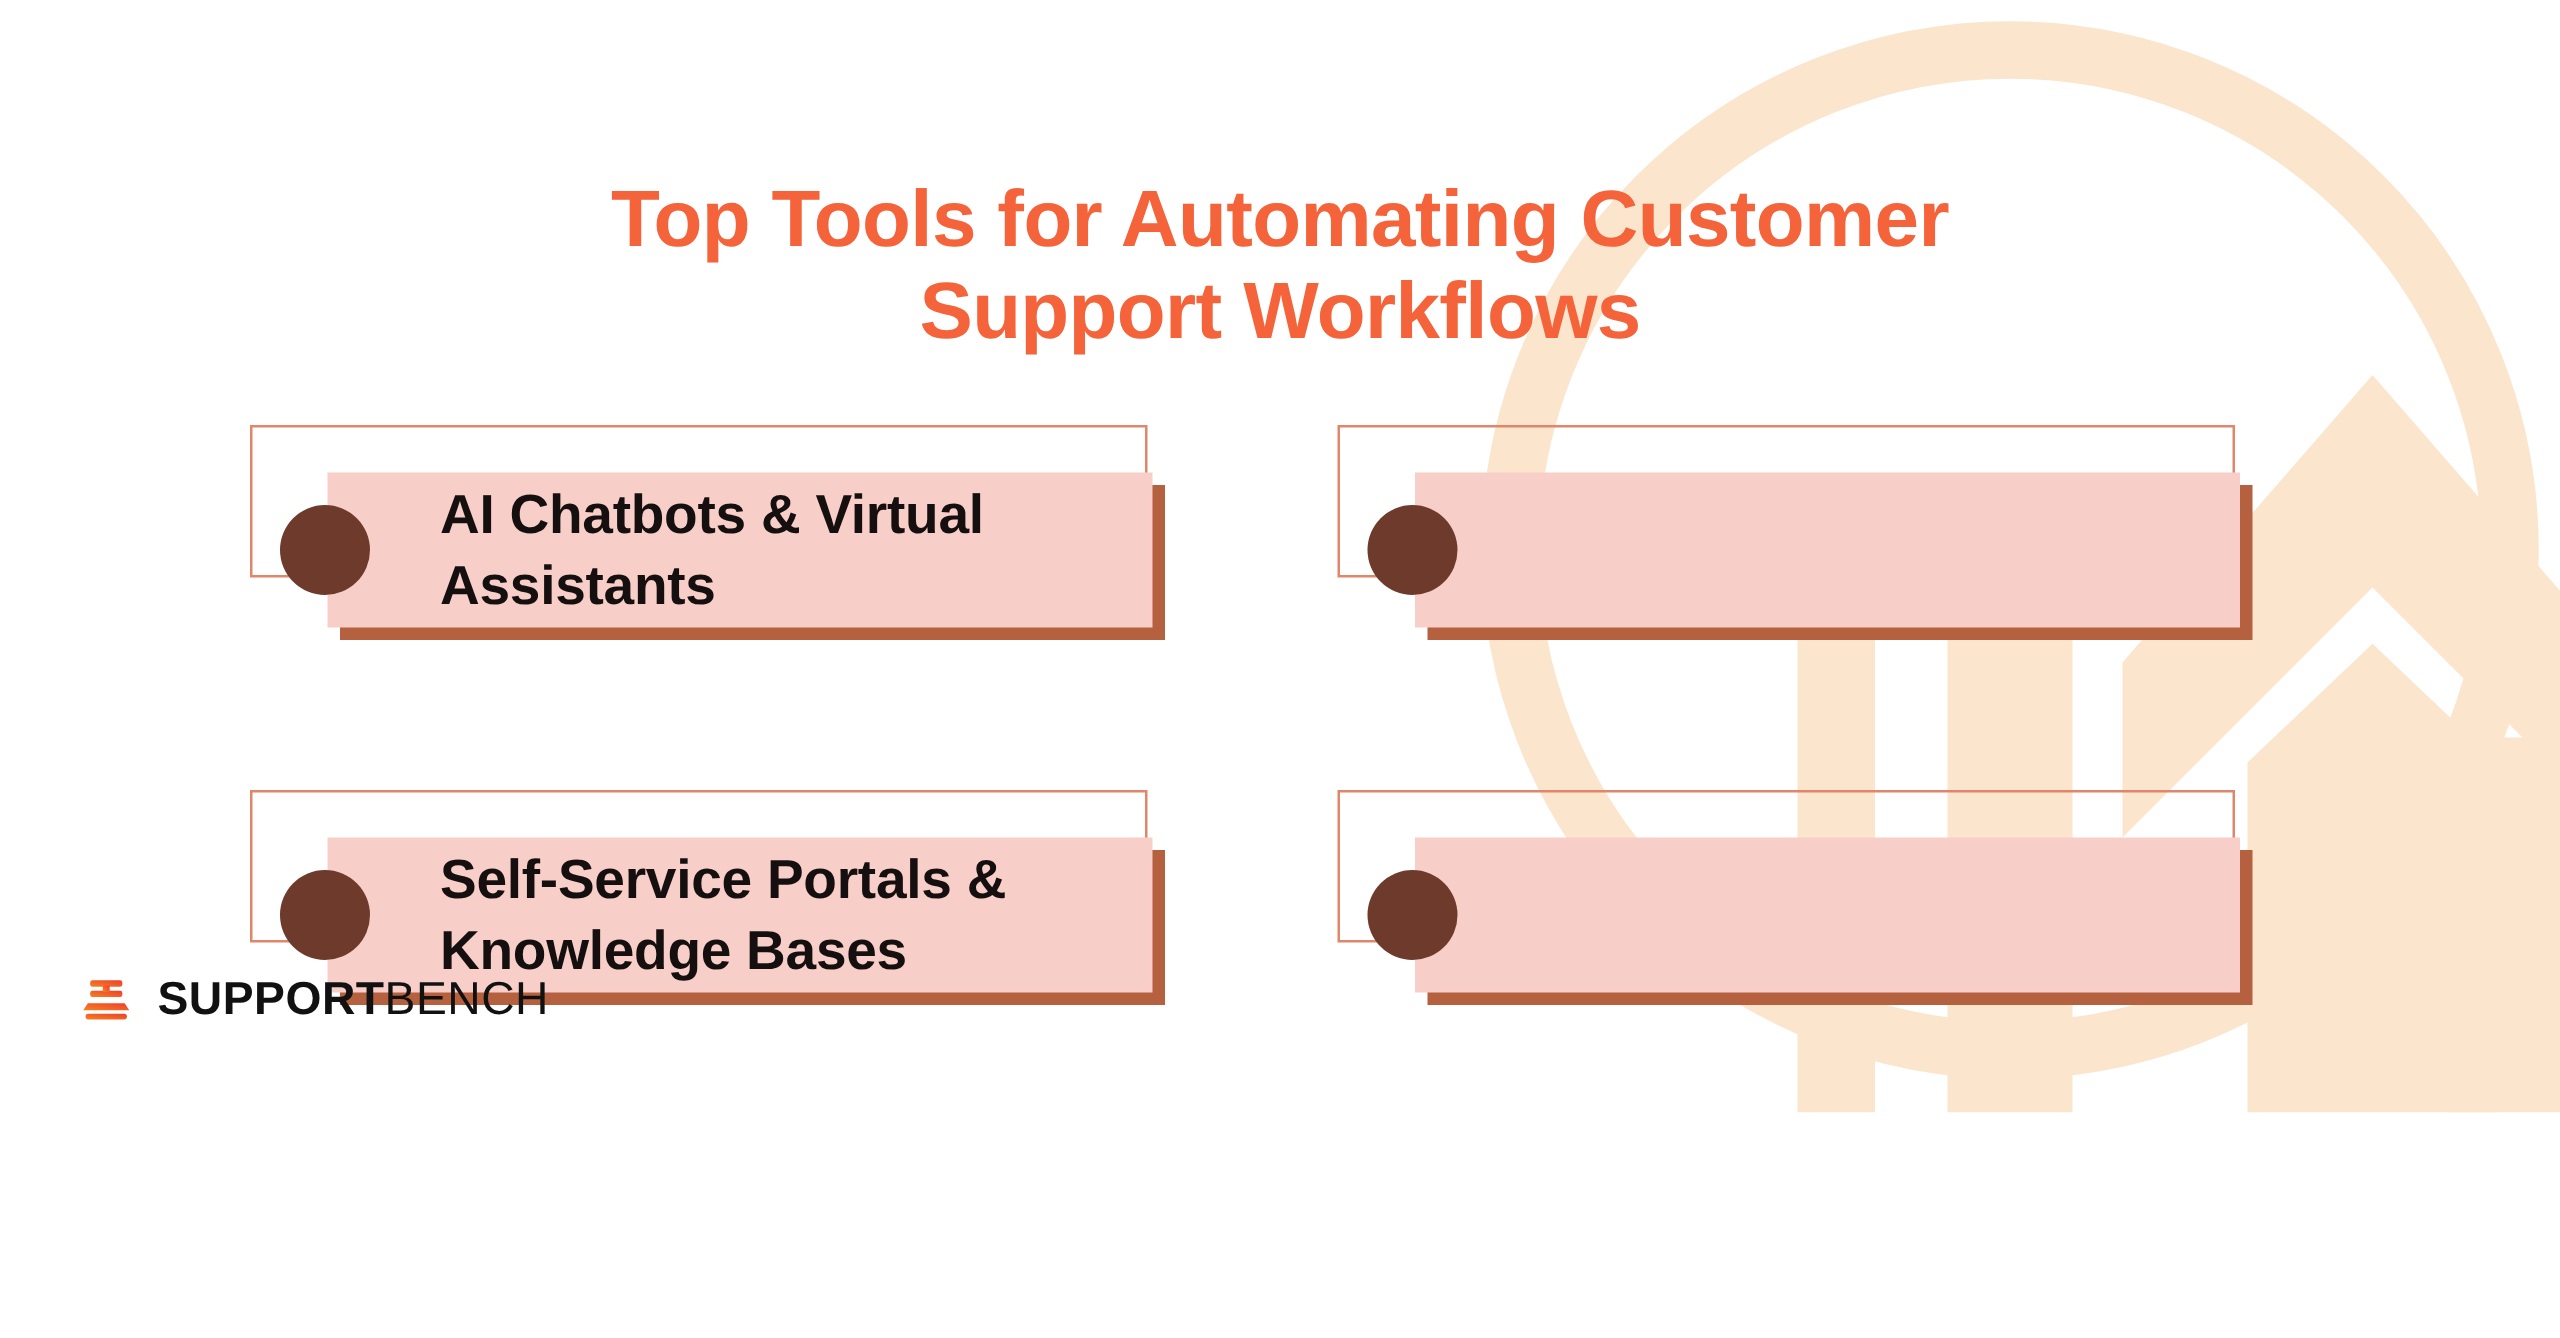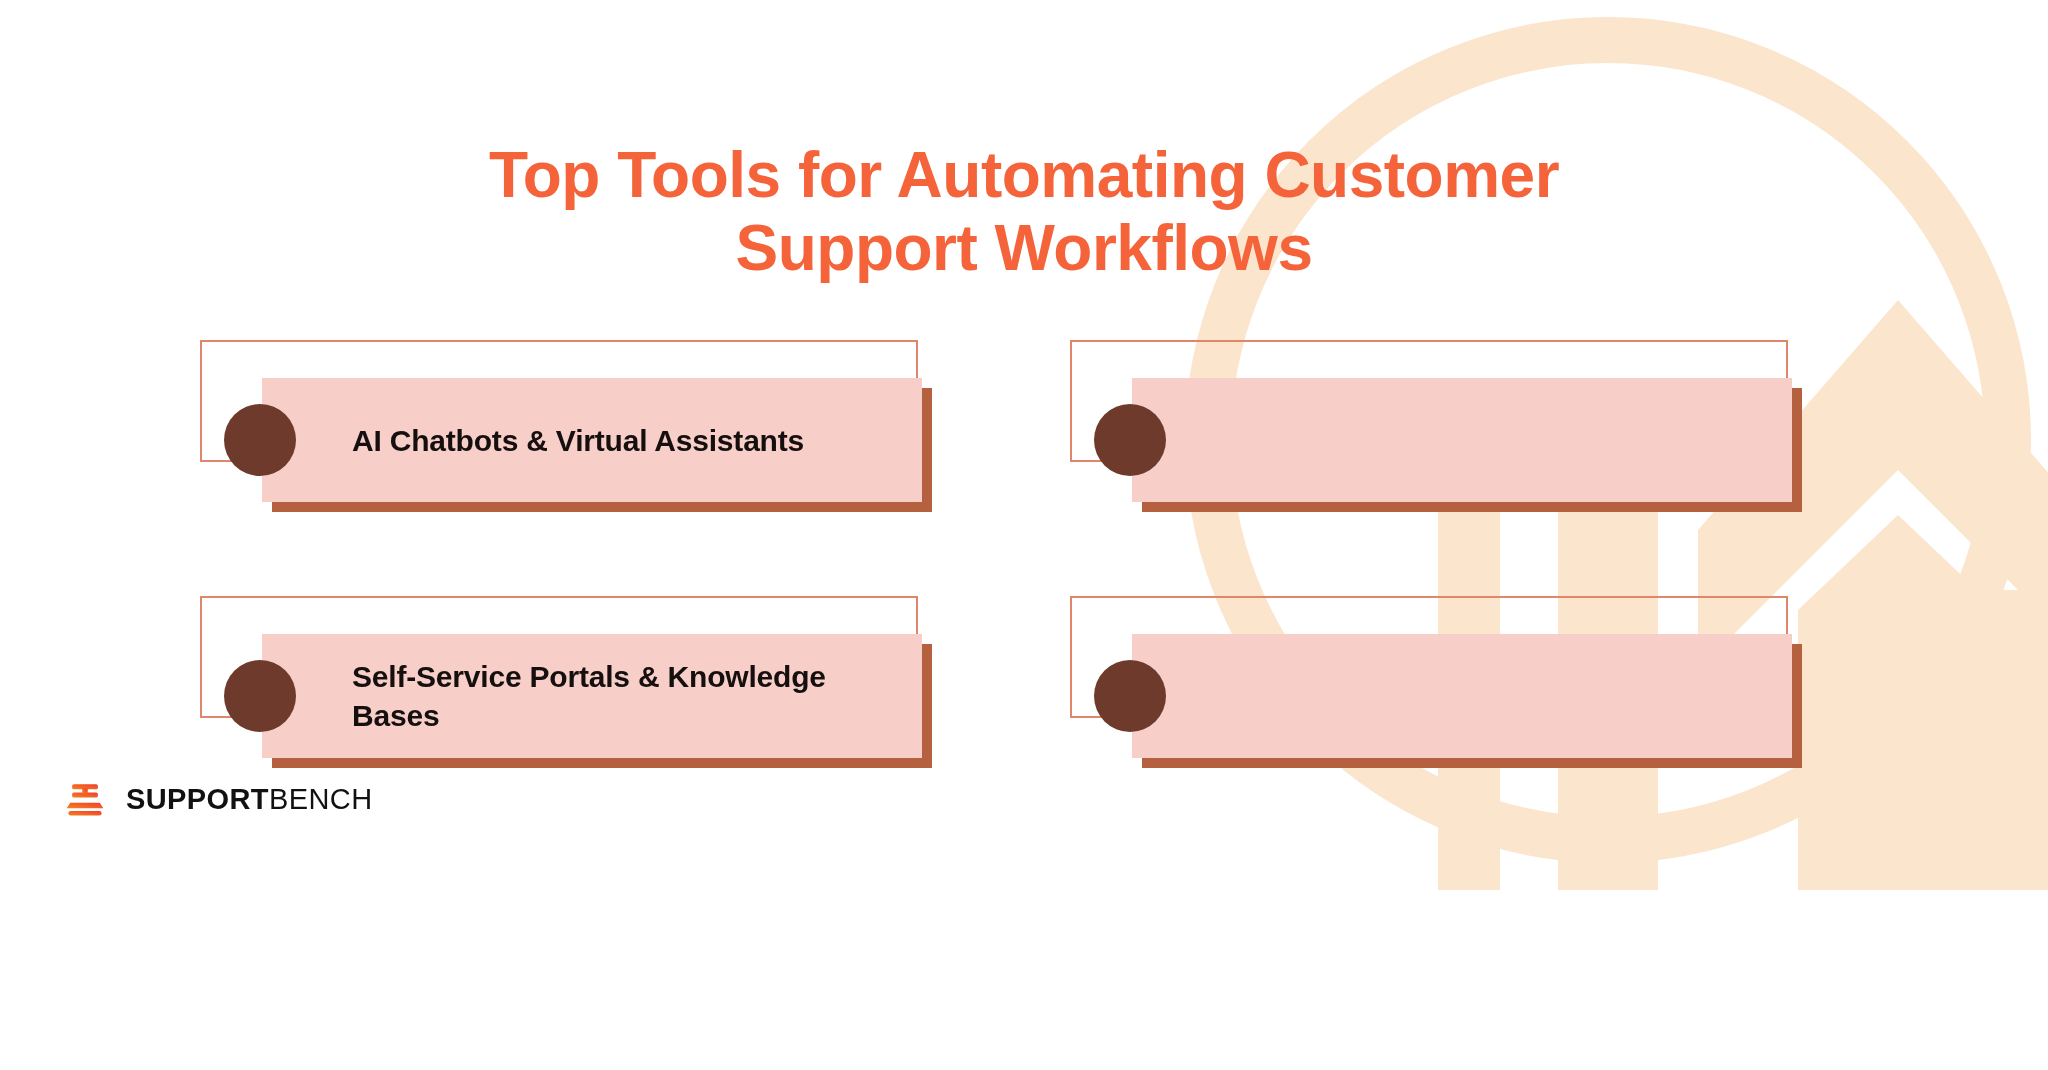--- a/index.html
+++ b/index.html
@@ -53,21 +53,21 @@
     left: 200px;
     top: 340px;
     width: 1700px;
     z-index: 2;
   }
   .card-row {
     display: flex;
     flex-direction: row;
     gap: 140px;
   }
-  .card-row + .card-row { margin-top: 84px; }
+  .card-row + .card-row { margin-top: 120px; }
 
   .card {
     position: relative;
     width: 730px;
     height: 172px;
   }
   
   .card-outline {
     position: absolute;
     left: 0;
@@ -107,21 +107,21 @@
     left: -38px;
     top: 50%;
     margin-top: -36px;
     width: 72px;
     height: 72px;
     border-radius: 50%;
     background: #6e3a2b;
   }
   .card-label {
     color: #15100f;
-    font-size: 30px;
+    font-size: 44px;
     font-weight: 700;
     line-height: 1.3;
     letter-spacing: -0.2px;
     font-family: "Liberation Sans", sans-serif;
     white-space: pre-line;
   }
 
   
   #logo {
     position: absolute;
@@ -131,21 +131,21 @@
     align-items: center;
     gap: 18px;
     z-index: 3;
   }
   #logo-mark {
     width: 46px;
     height: 46px;
     flex: 0 0 auto;
   }
   #logo-text {
-    font-size: 29px;
+    font-size: 37px;
     letter-spacing: 0.4px;
     font-family: "Liberation Sans", sans-serif;
     color: #111111;
     white-space: nowrap;
   }
   #logo-text .lt-strong { font-weight: 700; }
   #logo-text .lt-light  { font-weight: 400; }
 </style>
 </head>
 <body>

